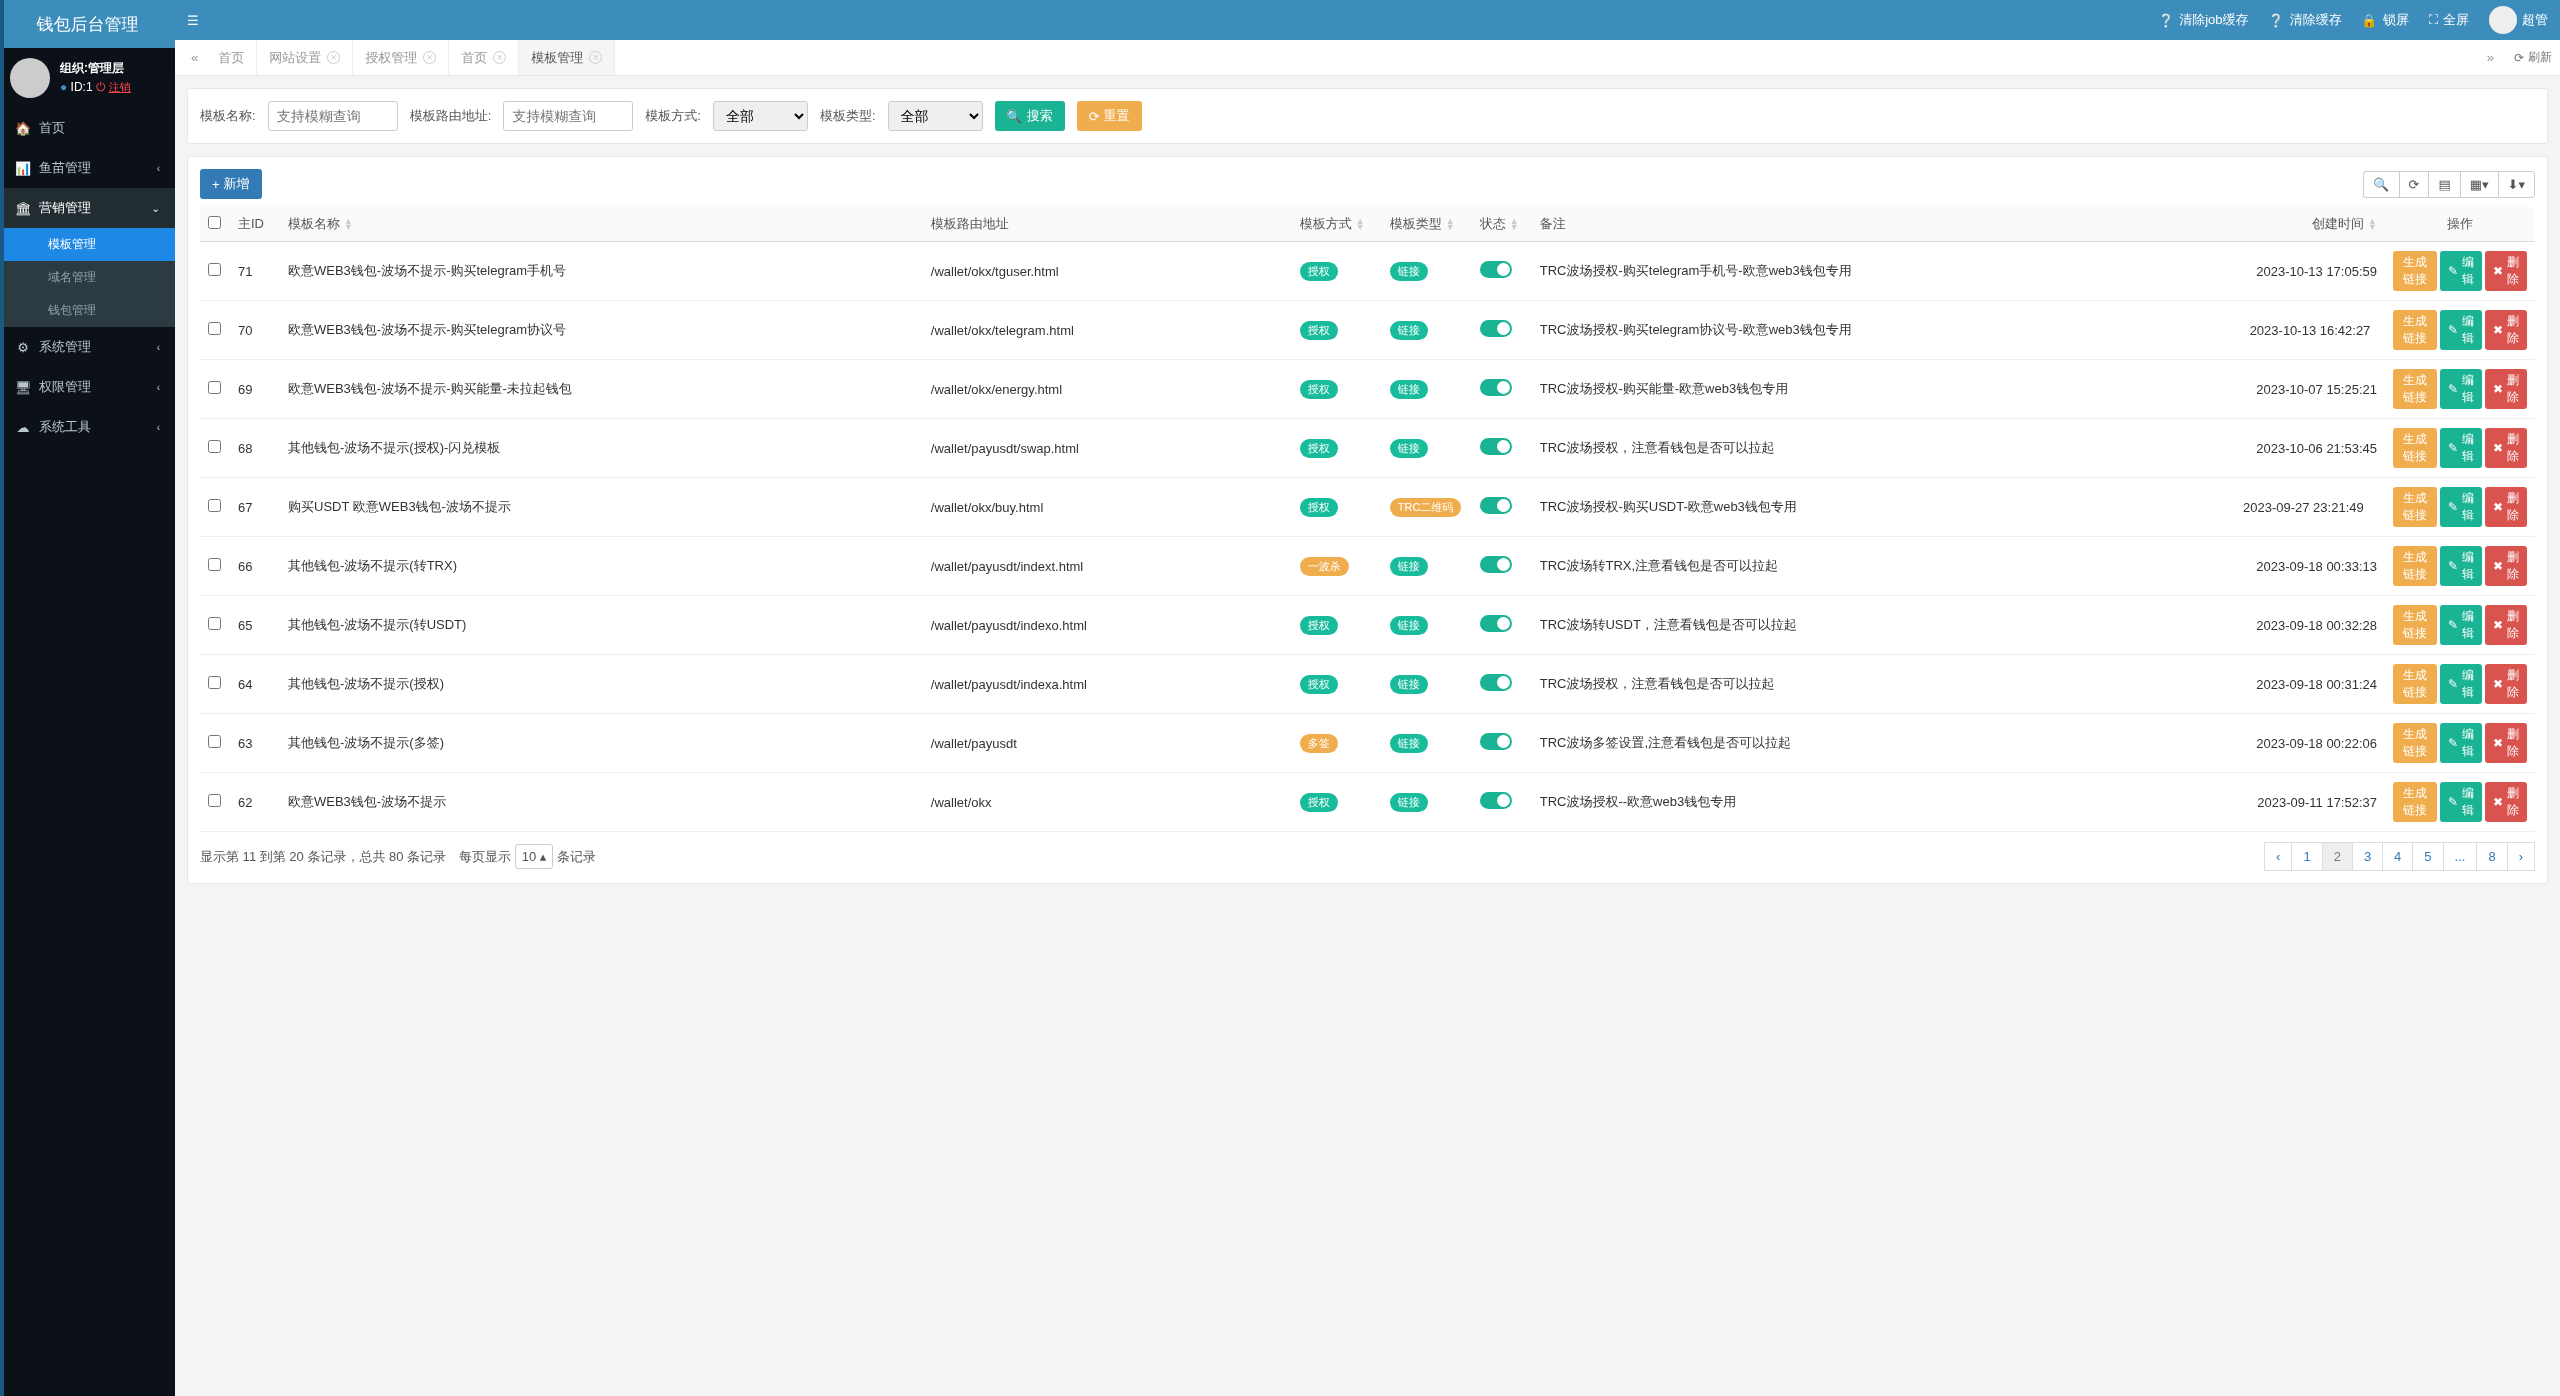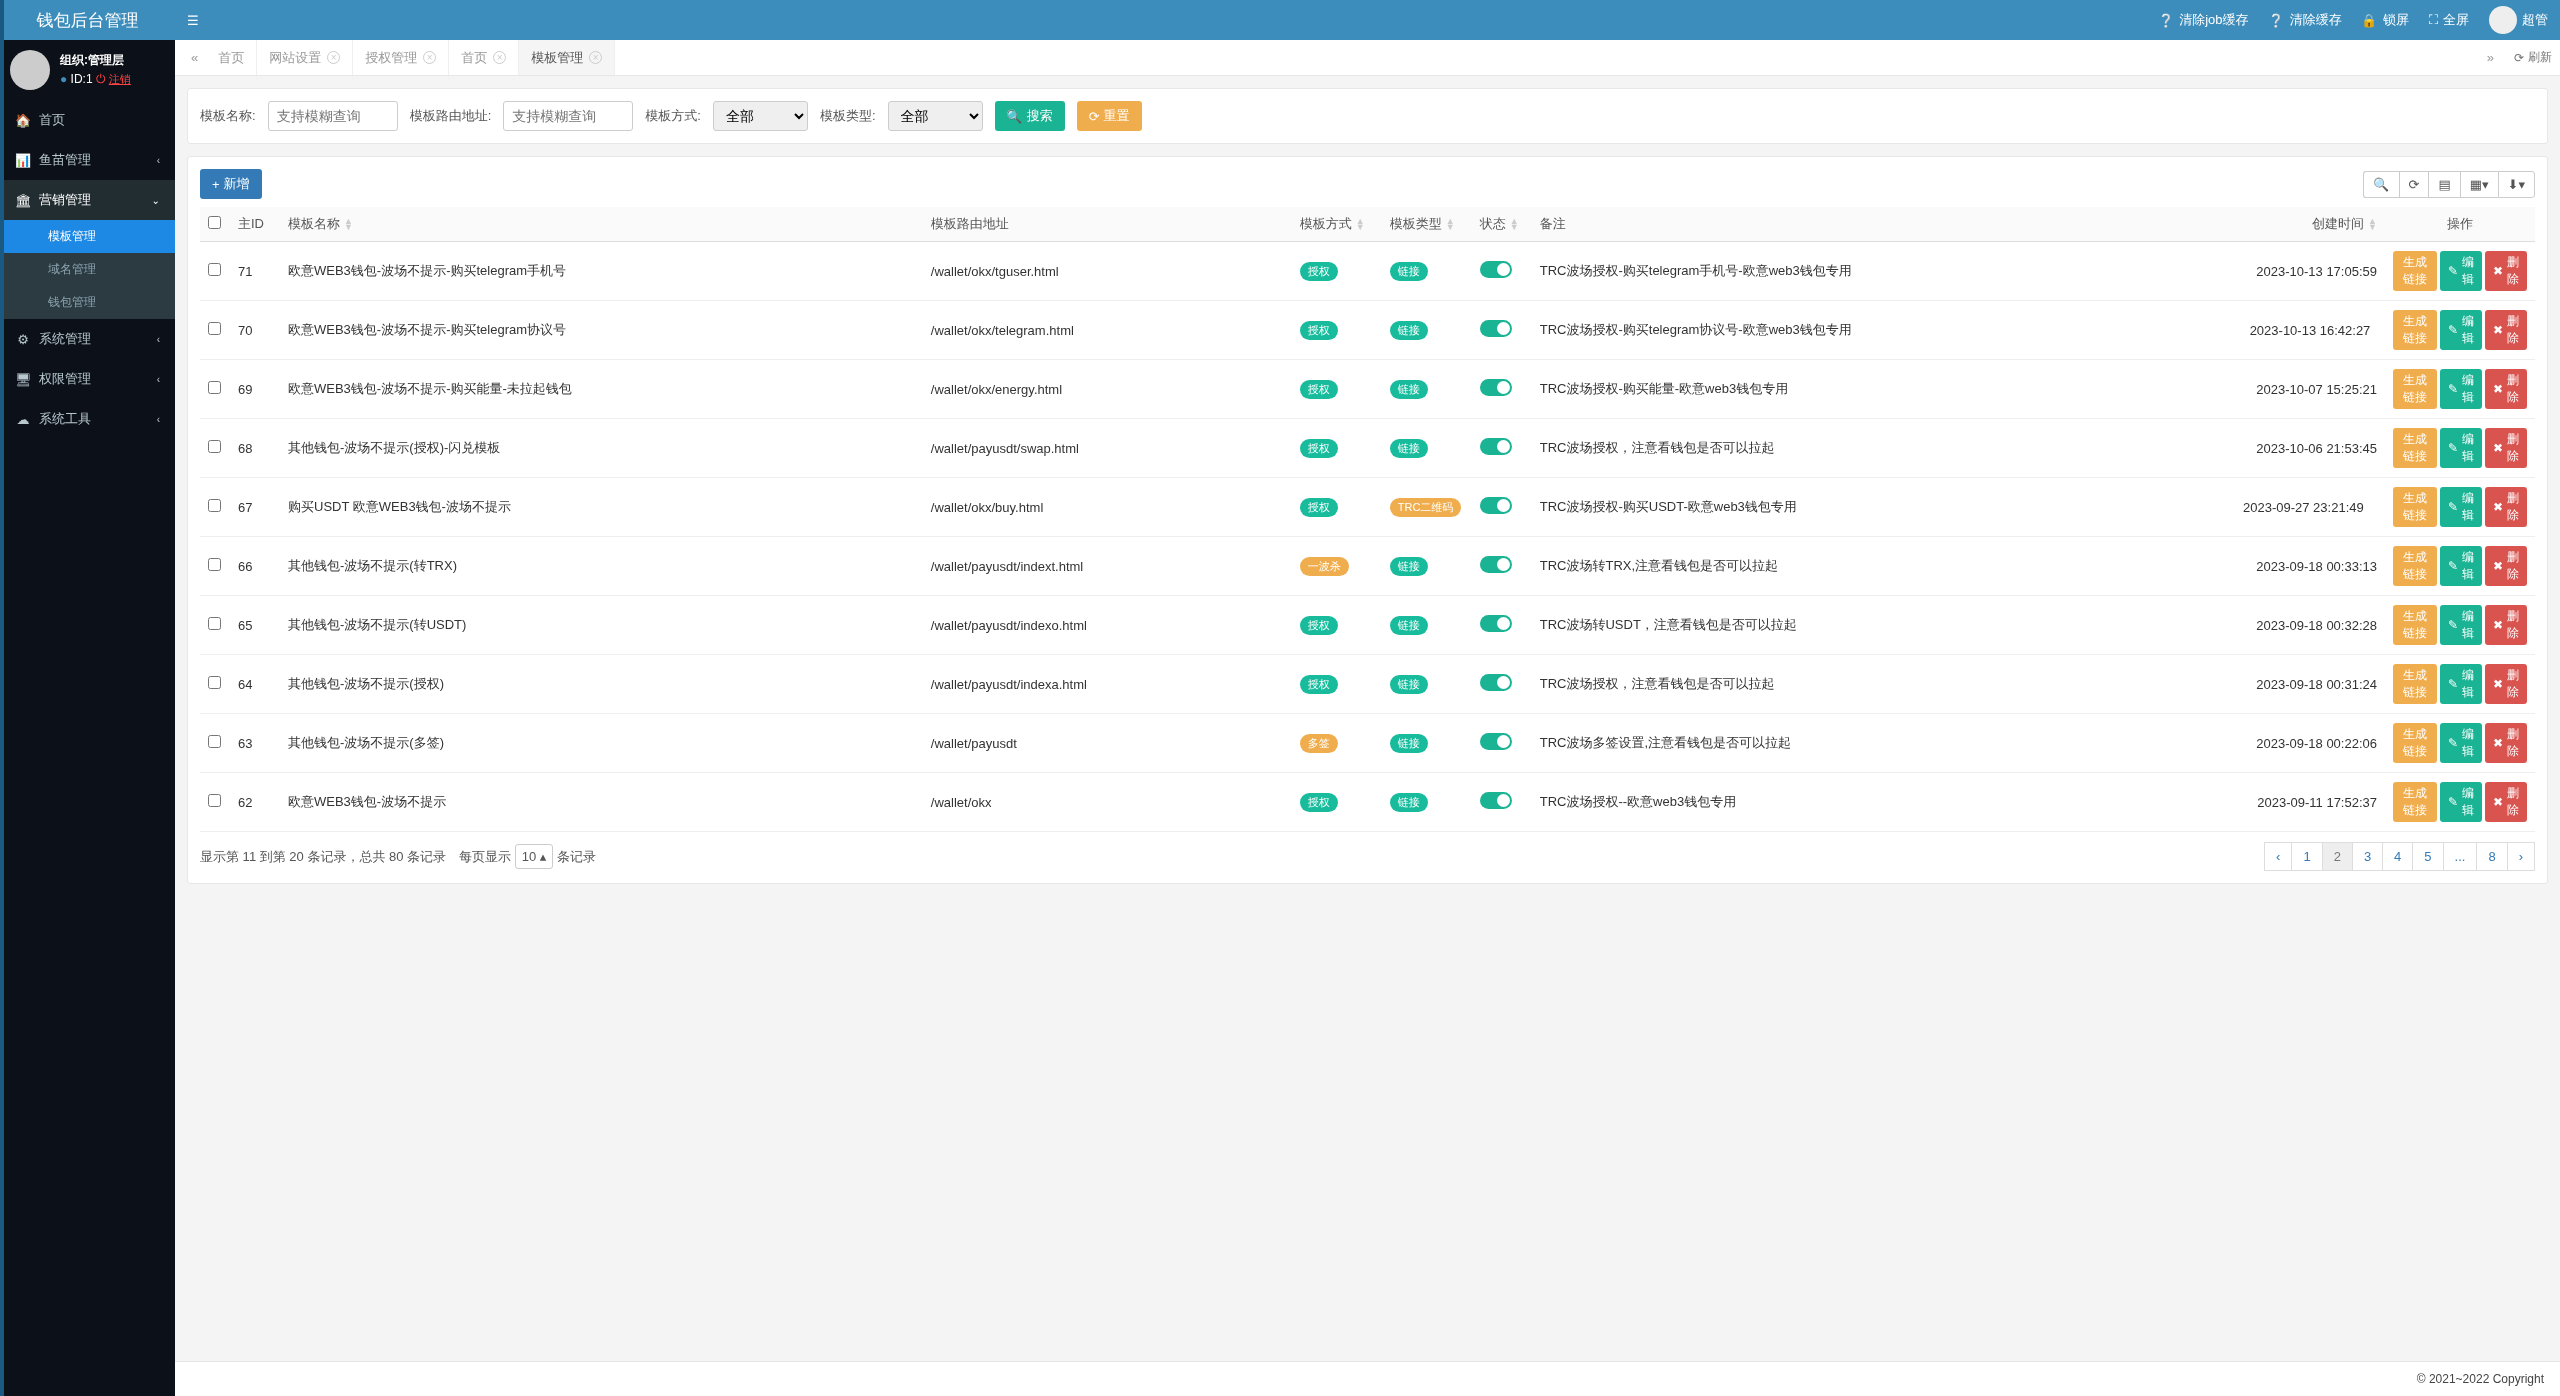--- a/index.html
+++ b/index.html
@@ -1,20 +1,20 @@
 <!DOCTYPE html>
 <html><head>
 <meta charset="utf-8">
 <style>
 *{box-sizing:border-box;margin:0;padding:0}
 body{font-family:"Microsoft YaHei",Arial,sans-serif;font-size:13px;color:#333;background:#f4f4f4}
 .layout{display:flex;min-height:100vh}
 
 .sidebar{width:175px;background:#0c1119;color:#fff;display:flex;flex-direction:column}
-.logo{background:#3c8dbc;height:40px;display:flex;align-items:center;justify-content:center;font-size:17px;color:#fff}
+.logo{background:#3c8dbc;height:48px;display:flex;align-items:center;justify-content:center;font-size:17px;color:#fff}
 .profile{display:flex;align-items:center;gap:10px;padding:10px}
 .avatar{width:40px;height:40px;border-radius:50%;background:#ccc;object-fit:cover;display:inline-block}
 .profile-info{font-size:12px;line-height:1.6}
 .profile-info .org{color:#fff;font-weight:bold}
 .profile-info .id{color:#fff}
 .profile-info .id .dot{color:#3c8dbc}
 .logout{color:#f44;font-size:11px}
 .menu{list-style:none}
 .menu>li{padding:0}
 .menu>li>a{display:flex;align-items:center;padding:11px 15px;color:#b8c7ce;text-decoration:none;font-size:13px;justify-content:space-between}
@@ -521,15 +521,14 @@
                 <a href="#">8</a>
               </li>
               <li>
                 <a href="#">›</a>
               </li>
             </ul>
         </div>
       </div>
     </div>
 
-    <div class="footer">© 2021~2022 Copyright</div>
   </div>
 </div>
 
 </body></html>

